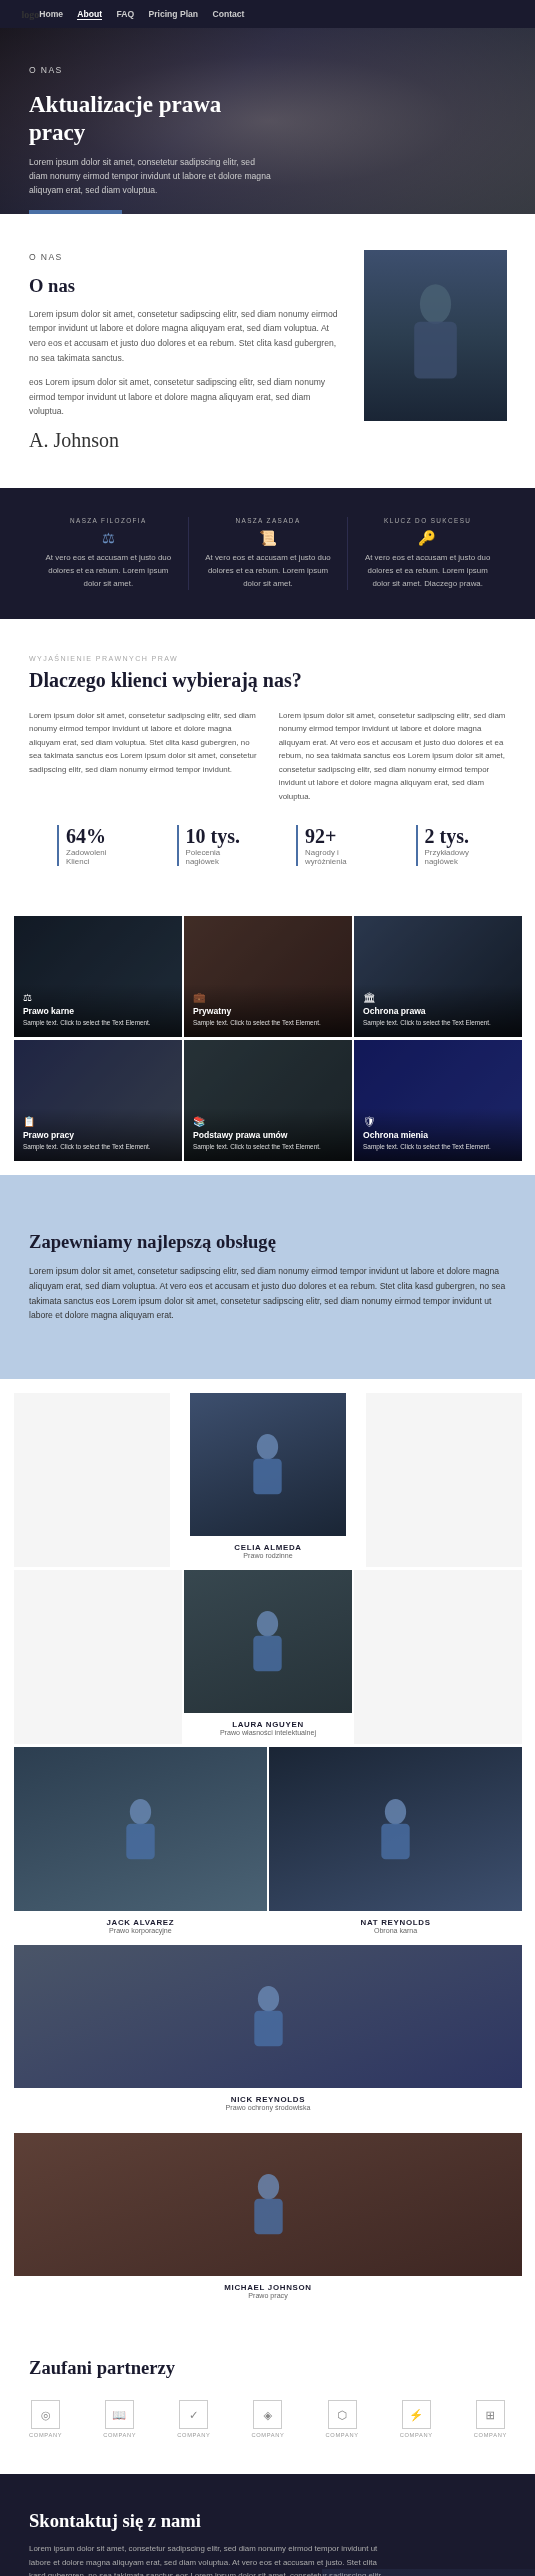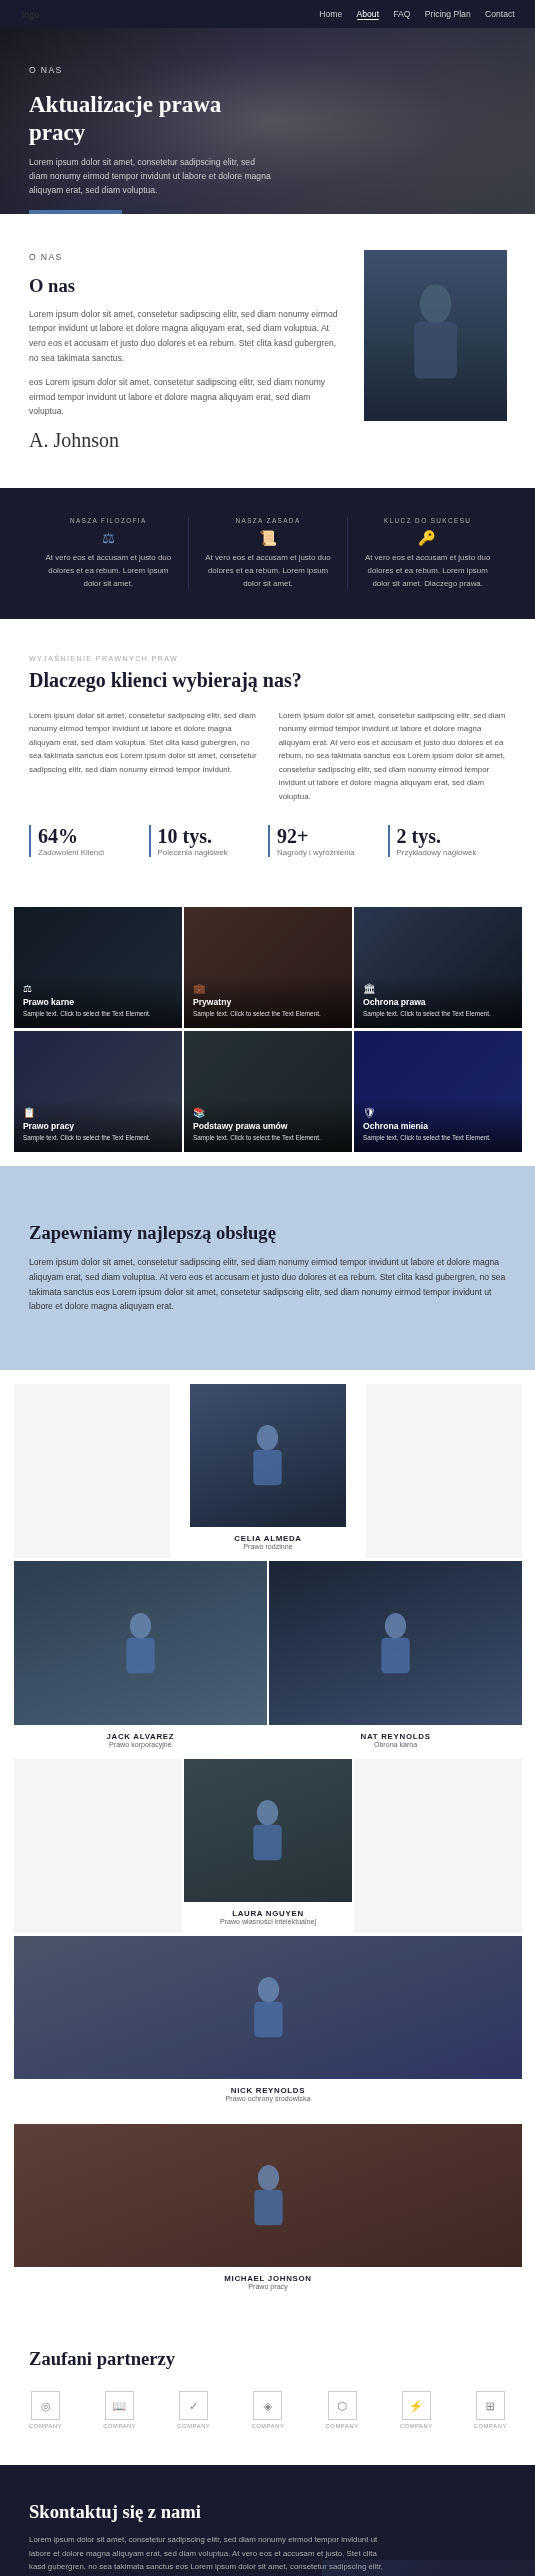--- a/index.html
+++ b/index.html
@@ -1,21 +1,21 @@
 <!DOCTYPE html>
 <html style="font-size:11.4px"><head>
   <meta charset="utf-8">
   <style>
     * { margin: 0; padding: 0; box-sizing: border-box; }
     body { font-family: 'Georgia', serif; font-size: 10px; color: #333; width: 536px; background: #fff; }
 
     
     nav {
-      display: flex; align-items: center; justify-content: space-between;
-      padding: 8.6px 21.4px; background: #1a1a2e; position: relative; z-index: 10;
+      display: flex; align-items: center; 
+      padding: 8.6px 21.4px; background: #1a1a2e; position: relative; z-index: 10; font-weight: bold;
     }
     .nav-links { display: flex; gap: 14.3px; }
     .nav-links a { color: #ccc; font-size: 8.6px; text-decoration: none; font-family: Arial, sans-serif; }
     .nav-links a.active { color: #fff; border-bottom: 0.7px solid #fff; }
 
     
     .hero {
       position: relative; height: 186px; overflow: hidden;
       background: linear-gradient(135deg, #1a1a2e 0%, #2d3561 40%, #4a5568 100%);
     }
@@ -72,21 +72,21 @@
 
     
     .why-section { padding: 36px 29px; }
     .why-label { color: #aaa; font-size: 7.1px; letter-spacing: 1.4px; text-transform: uppercase; margin-bottom: 5.7px; font-family: Arial, sans-serif; }
     .why-section h2 { font-size: 20px; color: #1a1a2e; margin-bottom: 17px; }
     .why-cols { display: flex; gap: 21.4px; margin-bottom: 21.4px; }
     .why-col { flex: 1; font-size: 7.9px; line-height: 1.7; color: #555; font-family: Arial, sans-serif; }
 
     
     .stats-row { display: flex; gap: 0; margin-top: 7.1px; }
-    .stat-item { flex: 1; padding: 0 7.1px; border-left: 2.1px solid #4a6fa5; margin-right: 14.3px; }
+    .stat-item { flex: 1; padding: 0 7.1px; border-left: 2.1px solid #4a6fa5; margin-right: 14.3px; margin-left: 28px; }
     .stat-num { font-size: 20px; font-weight: bold; color: #1a1a2e; }
     .stat-label { font-size: 7.9px; color: #777; font-family: Arial, sans-serif; }
 
     
     .grid-section { padding: 14.3px; }
     .grid-3x2 { display: grid; grid-template-columns: repeat(3, 1fr); gap: 2.9px; }
     .grid-cell {
       position: relative; height: 121px; overflow: hidden;
       background: #2c3e50; cursor: pointer;
     }
@@ -333,20 +333,37 @@
         </div>
         <div class="team-info">
           <div class="team-name">CELIA ALMEDA</div>
           <div class="team-role">Prawo rodzinne</div>
         </div>
       </div>
 
       <div style="background:#f5f5f5;"></div>
     </div>
 
+    <div style="display:grid; grid-template-columns: 1fr 1fr 1fr; gap:2.9px;">
+      <div style="background:#f5f5f5;"></div>
+      <div>
+        <div class="team-photo-box team-bg4">
+          <svg width="43" height="71" viewBox="0 0 60 100">
+            <ellipse cx="30" cy="25" rx="15" ry="18" fill="#6a8ab5" opacity="0.8"></ellipse>
+            <rect x="10" y="42" width="40" height="50" rx="6" fill="#4a6fa5" opacity="0.8"></rect>
+          </svg>
+        </div>
+        <div class="team-info">
+          <div class="team-name">LAURA NGUYEN</div>
+          <div class="team-role">Prawo własności intelektualnej</div>
+        </div>
+      </div>
+      <div style="background:#f5f5f5;"></div>
+    </div>
+
     <div style="display:grid; grid-template-columns: 1fr 1fr; gap:2.9px;">
       <div>
         <div class="team-photo-box team-bg2" style="height:164px;">
           <svg width="43" height="71" viewBox="0 0 60 100">
             <ellipse cx="30" cy="25" rx="15" ry="18" fill="#6a8ab5" opacity="0.8"></ellipse>
             <rect x="10" y="42" width="40" height="50" rx="6" fill="#4a6fa5" opacity="0.8"></rect>
           </svg>
         </div>
         <div class="team-info">
           <div class="team-name">JACK ALVAREZ</div>
@@ -358,37 +375,20 @@
           <svg width="43" height="71" viewBox="0 0 60 100">
             <ellipse cx="30" cy="25" rx="15" ry="18" fill="#6a8ab5" opacity="0.8"></ellipse>
             <rect x="10" y="42" width="40" height="50" rx="6" fill="#4a6fa5" opacity="0.8"></rect>
           </svg>
         </div>
         <div class="team-info">
           <div class="team-name">NAT REYNOLDS</div>
           <div class="team-role">Obrona karna</div>
         </div>
       </div>
-    </div>
-
-    <div style="display:grid; grid-template-columns: 1fr 1fr 1fr; gap:2.9px;">
-      <div style="background:#f5f5f5;"></div>
-      <div>
-        <div class="team-photo-box team-bg4">
-          <svg width="43" height="71" viewBox="0 0 60 100">
-            <ellipse cx="30" cy="25" rx="15" ry="18" fill="#6a8ab5" opacity="0.8"></ellipse>
-            <rect x="10" y="42" width="40" height="50" rx="6" fill="#4a6fa5" opacity="0.8"></rect>
-          </svg>
-        </div>
-        <div class="team-info">
-          <div class="team-name">LAURA NGUYEN</div>
-          <div class="team-role">Prawo własności intelektualnej</div>
-        </div>
-      </div>
-      <div style="background:#f5f5f5;"></div>
     </div>
 
     <div style="display:grid; grid-template-columns: 1fr; gap:13px;">
       <div>
         <div class="team-photo-box team-bg5" style="height:143px;">
           <svg width="43" height="71" viewBox="0 0 60 100">
             <ellipse cx="30" cy="25" rx="15" ry="18" fill="#6a8ab5" opacity="0.8"></ellipse>
             <rect x="10" y="42" width="40" height="50" rx="6" fill="#4a6fa5" opacity="0.8"></rect>
           </svg>
         </div>

